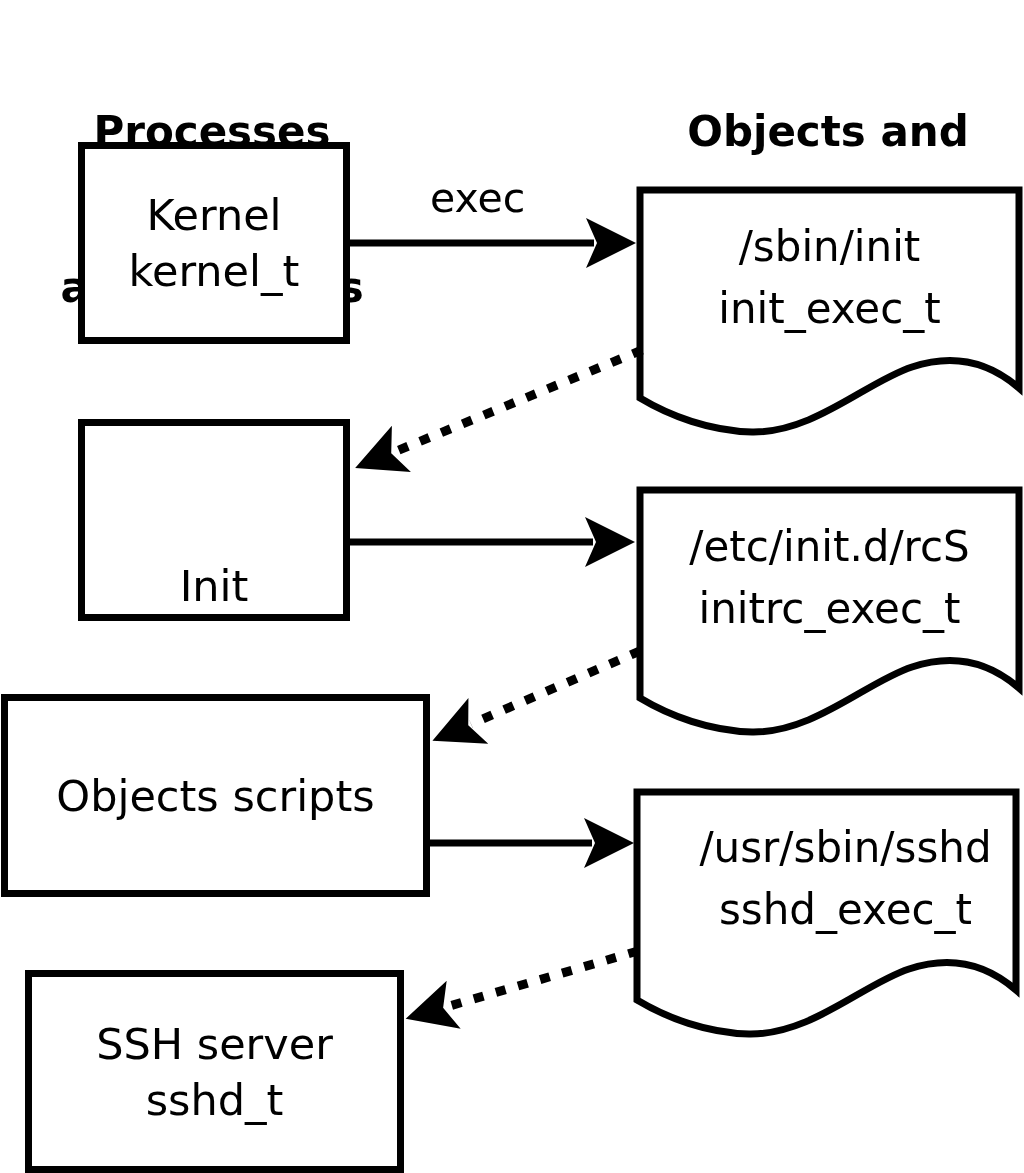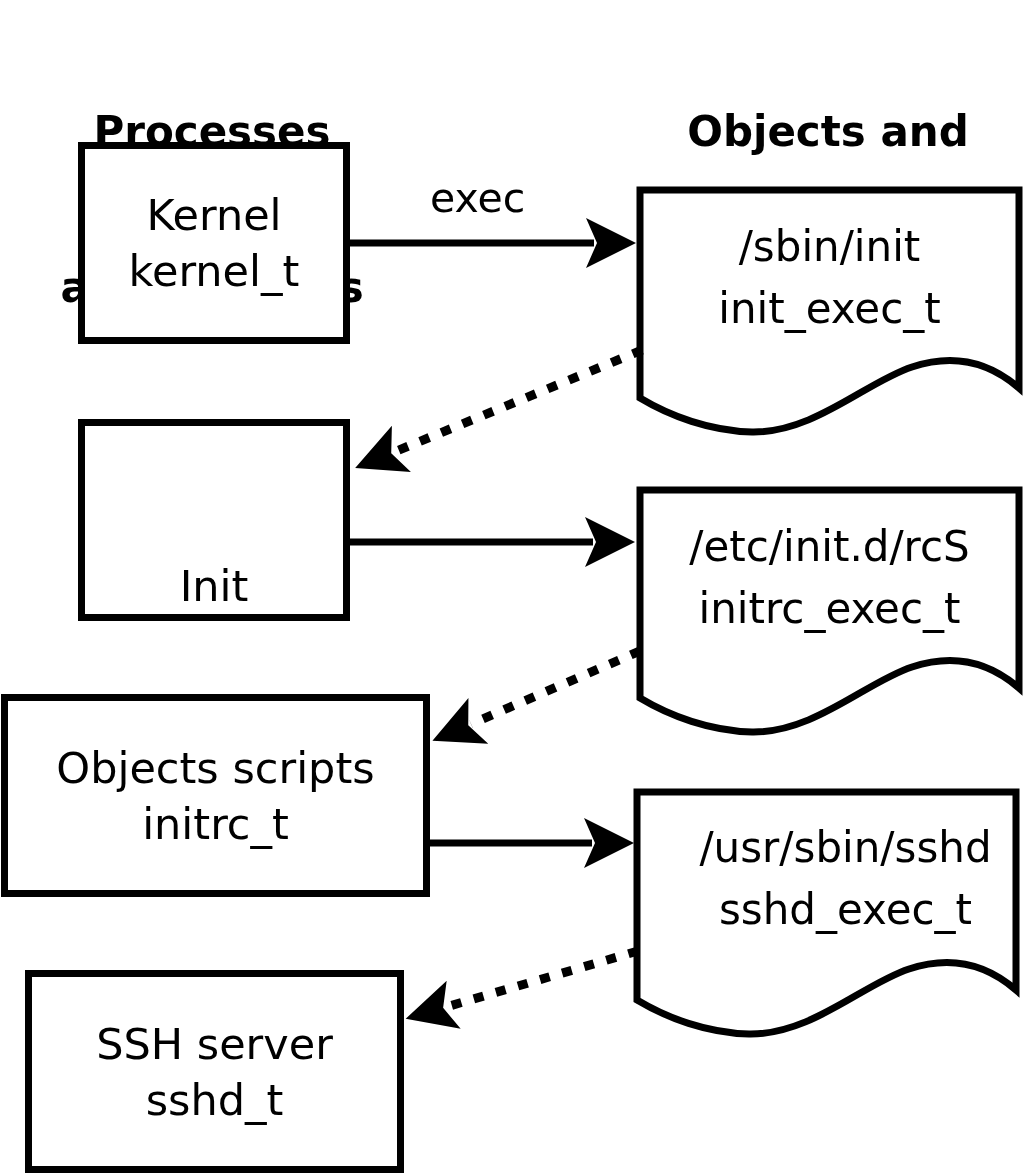--- a/index.html
+++ b/index.html
@@ -59,21 +59,20 @@
 
 <div class="pbox" style="left:78px;top:142px;width:272px;height:202px;">
   <span>Kernel</span>
   <span>kernel_t</span>
 </div>
 <div class="pbox" style="left:78px;top:419px;width:272px;height:202px;justify-content:flex-end;">
   <span>Init</span>
 </div>
 <div class="pbox" style="left:1px;top:694px;width:429px;height:203px;">
   <span>Objects scripts</span>
-  <span>initrc_t</span>
 </div>
 <div class="pbox" style="left:25px;top:970px;width:379px;height:203px;">
   <span>SSH server</span>
   <span>sshd_t</span>
 </div>
 
 <svg class="overlay" width="1024" height="1173" viewBox="0 0 1024 1173">
   <defs>
     <marker id="ah" markerUnits="userSpaceOnUse" markerWidth="54" markerHeight="54" refX="8" refY="27" orient="auto">
       <path d="M 0 2 L 50 27 L 0 52 L 11 27 Z" fill="#000"></path>

